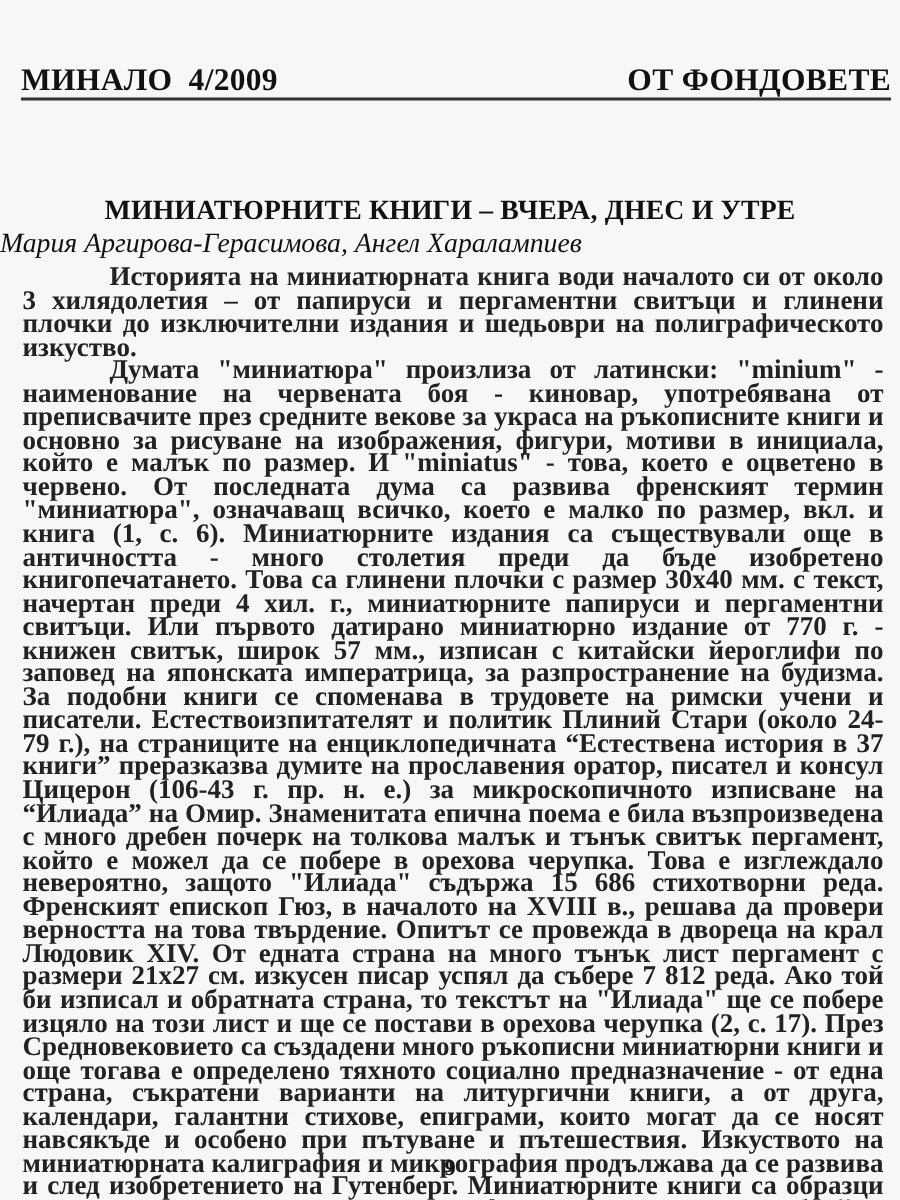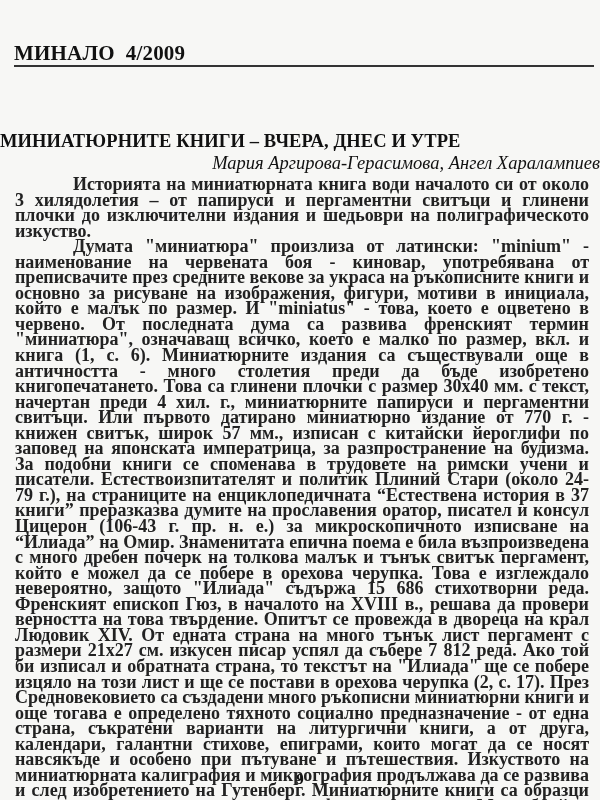--- a/index.html
+++ b/index.html
@@ -15,43 +15,44 @@
     display: flex; justify-content: space-between; align-items: flex-end;
     border-bottom: 2px solid #333;
     padding-bottom: 1px;
   }
   .header span {
     font-weight: bold; font-size: 21px; letter-spacing: 0.2px; color: #111;
     line-height: 22px;
   }
   .title {
     position: absolute; left: 0; right: 0; top: 131px;
-    font-weight: bold; font-size: 18.5px; color: #111;
+    text-align: center; font-weight: bold; font-size: 18.5px; color: #111;
     letter-spacing: 0.1px;
   }
   .authors {
     position: absolute; left: 0; right: 0; top: 153px;
-    text-align: right; font-style: italic; font-size: 18.5px; color: #111;
+    text-align: left; font-style: italic; font-size: 18.5px; color: #111;
   }
   .body {
     position: absolute; left: 15px; right: 11px; top: 177px;
     font-size: 18px; line-height: 15.55px; text-align: justify;
     font-weight: bold; color: #222;
   }
   .body p { margin: 0; text-indent: 58px; }
   .page-number {
     position: absolute; left: 0; right: 0; top: 771px;
     text-align: center; font-weight: bold; font-size: 15px; color: #111;
   }
 </style>
 </head>
 <body>
 
 <div class="header">
   <span style="white-space:pre;margin-top:24px;">МИНАЛО  4/2009</span>
+  <span>ОТ ФОНДОВЕТЕ</span>
 </div>
 
 <div class="title">МИНИАТЮРНИТЕ КНИГИ – ВЧЕРА, ДНЕС И УТРЕ</div>
 <div class="authors">Мария Аргирова-Герасимова, Ангел Харалампиев</div>
 
 <div class="body">
   <p>Историята на миниатюрната книга води началото си от около 3 хилядолетия – от папируси и пергаментни свитъци и глинени плочки до изключителни издания и шедьоври на полиграфическото изкуство.</p>
   <p>Думата "миниатюра" произлиза от латински: "minium" - наименование на червената боя - киновар, употребявана от преписвачите през средните векове за украса на ръкописните книги и основно за рисуване на изображения, фигури, мотиви в инициала, който е малък по размер. И "miniatus" - това, което е оцветено в червено. От последната дума са развива френският термин "миниатюра", означаващ всичко, което е малко по размер, вкл. и книга (1, с. 6). Миниатюрните издания са съществували още в античността - много столетия преди да бъде изобретено книгопечатането. Това са глинени плочки с размер 30х40 мм. с текст, начертан преди 4 хил. г., миниатюрните папируси и пергаментни свитъци. Или първото датирано миниатюрно издание от 770 г. - книжен свитък, широк 57 мм., изписан с китайски йероглифи по заповед на японската императрица, за разпространение на будизма. За подобни книги се споменава в трудовете на римски учени и писатели. Естествоизпитателят и политик Плиний Стари (около 24-79 г.), на страниците на енциклопедичната “Естествена история в 37 книги” преразказва думите на прославения оратор, писател и консул Цицерон (106-43 г. пр. н. е.) за микроскопичното изписване на “Илиада” на Омир. Знаменитата епична поема е била възпроизведена с много дребен почерк на толкова малък и тънък свитък пергамент, който е можел да се побере в орехова черупка. Това е изглеждало невероятно, защото "Илиада" съдържа 15 686 стихотворни реда. Френският епископ Гюз, в началото на XVIII в., решава да провери верността на това твърдение. Опитът се провежда в двореца на крал Людовик XIV. От едната страна на много тънък лист пергамент с размери 21х27 см. изкусен писар успял да събере 7 812 реда. Ако той би изписал и обратната страна, то текстът на "Илиада" ще се побере изцяло на този лист и ще се постави в орехова черупка (2, с. 17). През Средновековието са създадени много ръкописни миниатюрни книги и още тогава е определено тяхното социално предназначение - от една страна, съкратени варианти на литургични книги, а от друга, календари, галантни стихове, епиграми, които могат да се носят навсякъде и особено при пътуване и пътешествия. Изкуството на миниатюрната калиграфия и микрография продължава да се развива и след изобретението на Гутенберг. Миниатюрните книги са образци на висока книжна култура и полиграфическо изкуство. Многобройни са примерите, когато специално за тях се създават нови шрифтове - напр. "диамант", "италик", "антиква", нови образци на художествено оформление, подвързване, нови материали за корици и обложки. Те са много популярни по това време по две практически причини - малък размер и стойност. Започват да се печатат не само молитвеници и библии, но и речници, поетични сборници, алманаси, някои от които са подвързвани със скъпи кожи, украсени със злато, перли, сребро, слонова кост. Известно е, че кралицата Ан Болейн се</p>
 </div>
 

